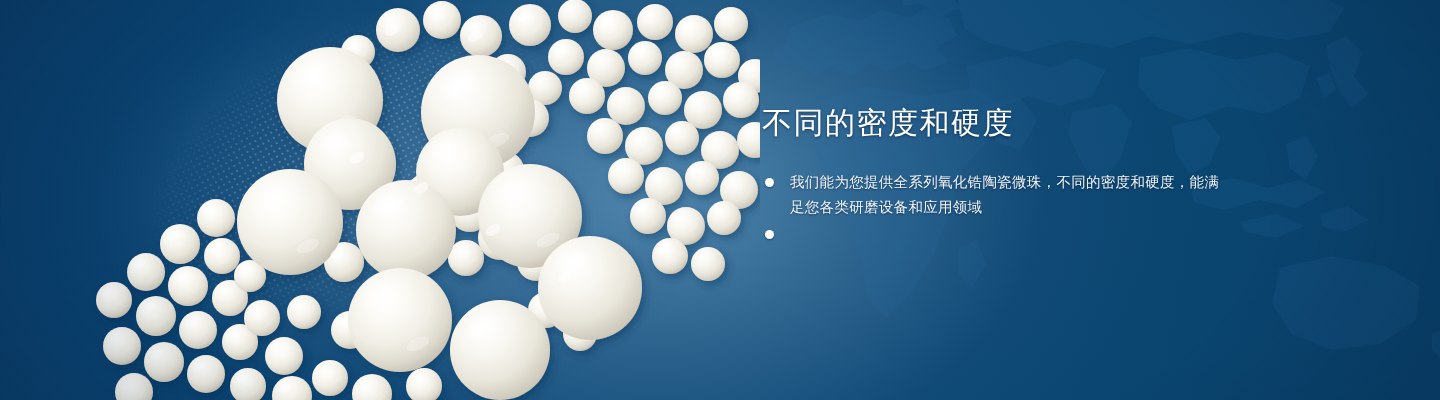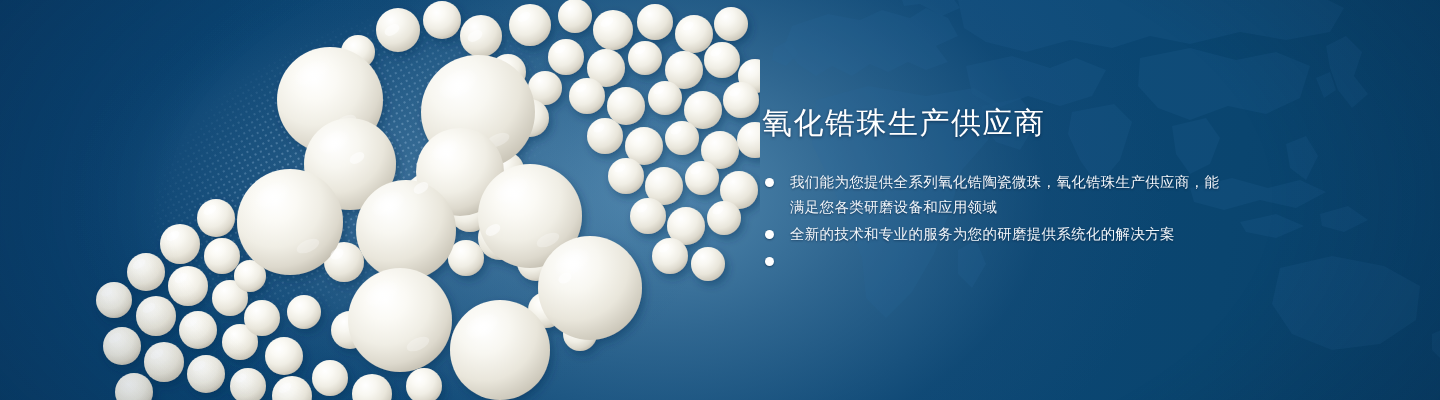--- a/index.html
+++ b/index.html
@@ -376,33 +376,29 @@
         <ellipse cx="392" cy="30" rx="8" ry="5" transform="rotate(-30 392 30)"></ellipse>
         <ellipse cx="475" cy="36" rx="8" ry="5" transform="rotate(-30 475 36)"></ellipse>
       </g>
     </svg>
   </div>
 
   <div class="bg-vignette"></div>
 
   <div class="copy">
 
-    <h1 class="title">氧化锆珠生产供应商</h1>
+    <h1 class="title">不同的密度和硬度</h1>
 
     <ul class="bullets">
 
       <li class="bullet">
         <span class="dot"></span>
-        <span>我们能为您提供全系列氧化锆陶瓷微珠，氧化锆珠生产供应商，能满足您各类研磨设备和应用领域</span>
+        <span>我们能为您提供全系列氧化锆陶瓷微珠，不同的密度和硬度，能满足您各类研磨设备和应用领域</span>
       </li>
 
-      <li class="bullet">
-        <span class="dot"></span>
-        <span>全新的技术和专业的服务为您的研磨提供系统化的解决方案</span>
-      </li>
 
       <li class="bullet">
         <span class="dot"></span>
       </li>
 
     </ul>
   </div>
 
 </div>
 

